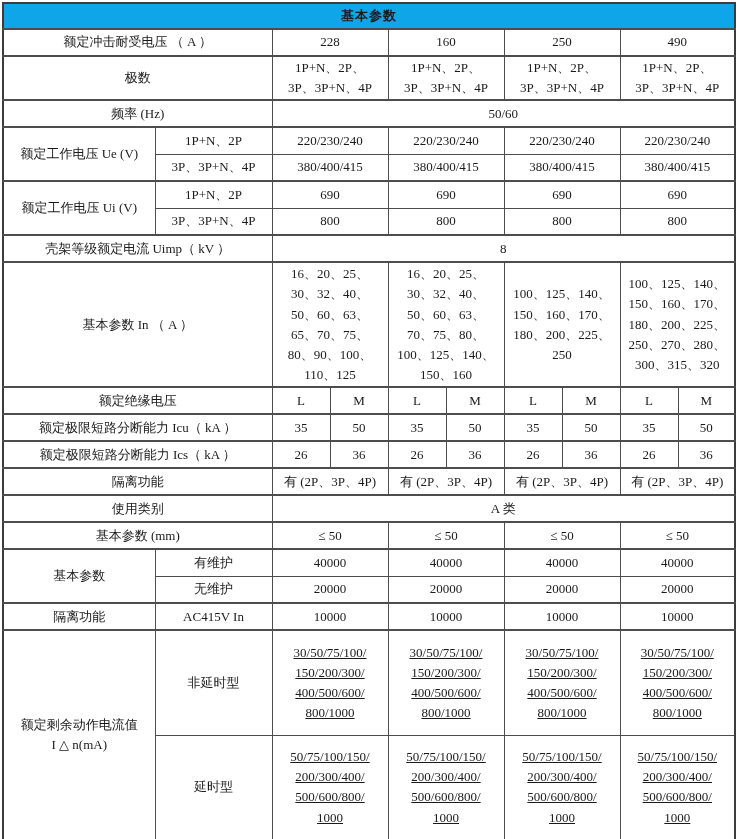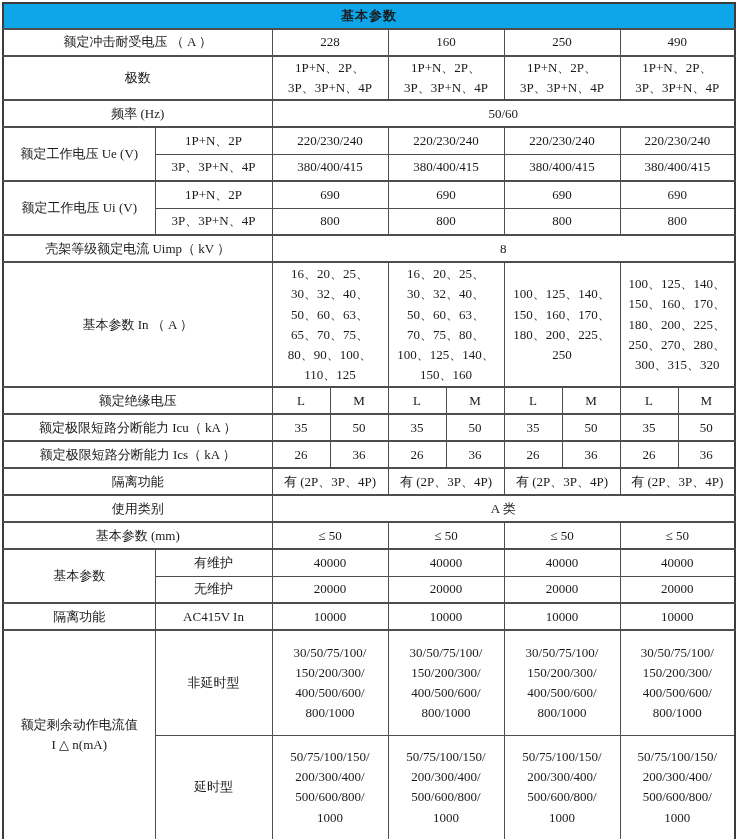--- a/index.html
+++ b/index.html
@@ -45,21 +45,21 @@
   }
   tr.r-norm { height: 27px; }
   tr.r-poles { height: 44px; padding-left: 24px; }
   tr.r-in { height: 122px; }
   tr.r-res { height: 105px; }
   td.list-cell {
     text-align: left;
     padding-left: 6px;
     line-height: 1.6;
   }
-  td.res-cell { line-height: 1.85; }
+  td.res-cell { line-height: 1.85; text-decoration: underline; }
 </style>
 </head>
 <body>
 
 <div class="page">
   <table class="spec">
     <colgroup>
       <col style="width:152px">
         <col style="width:117px">
       <col style="width:58px">

